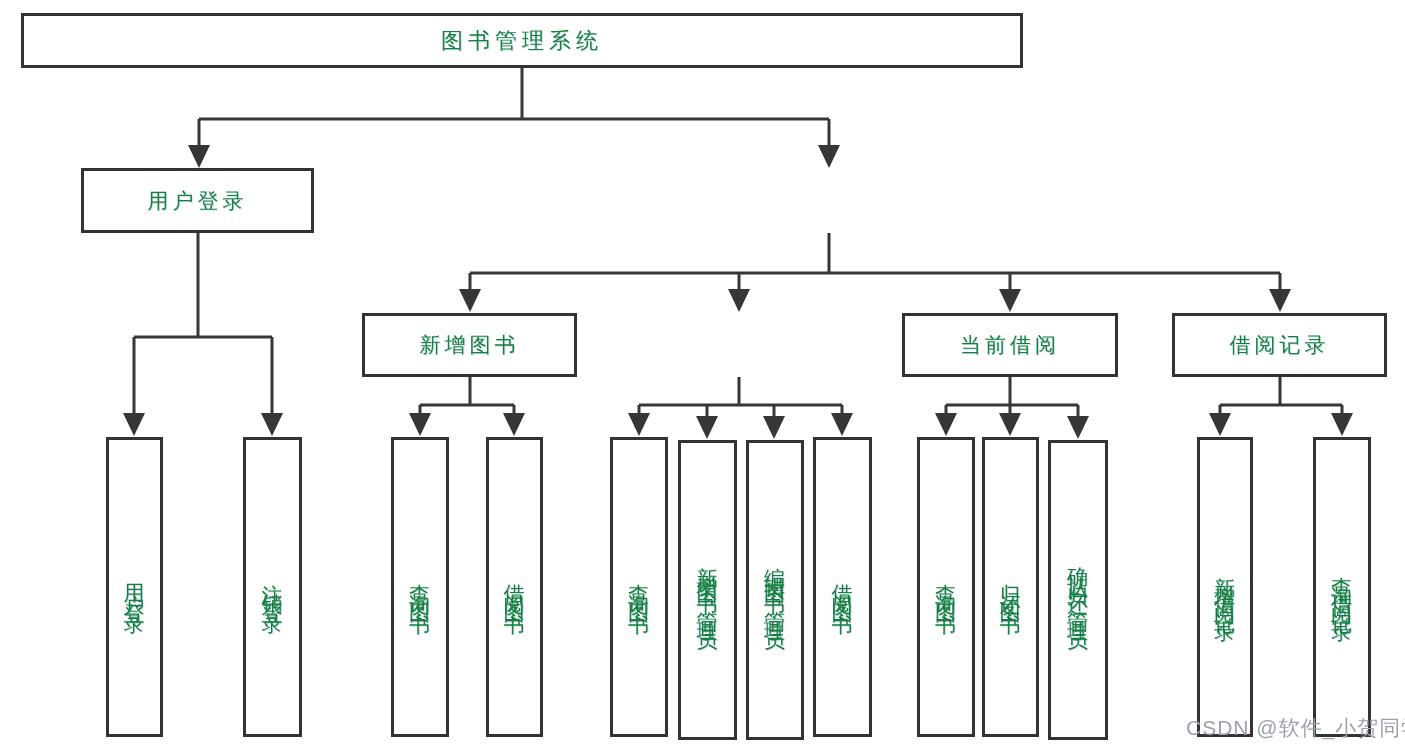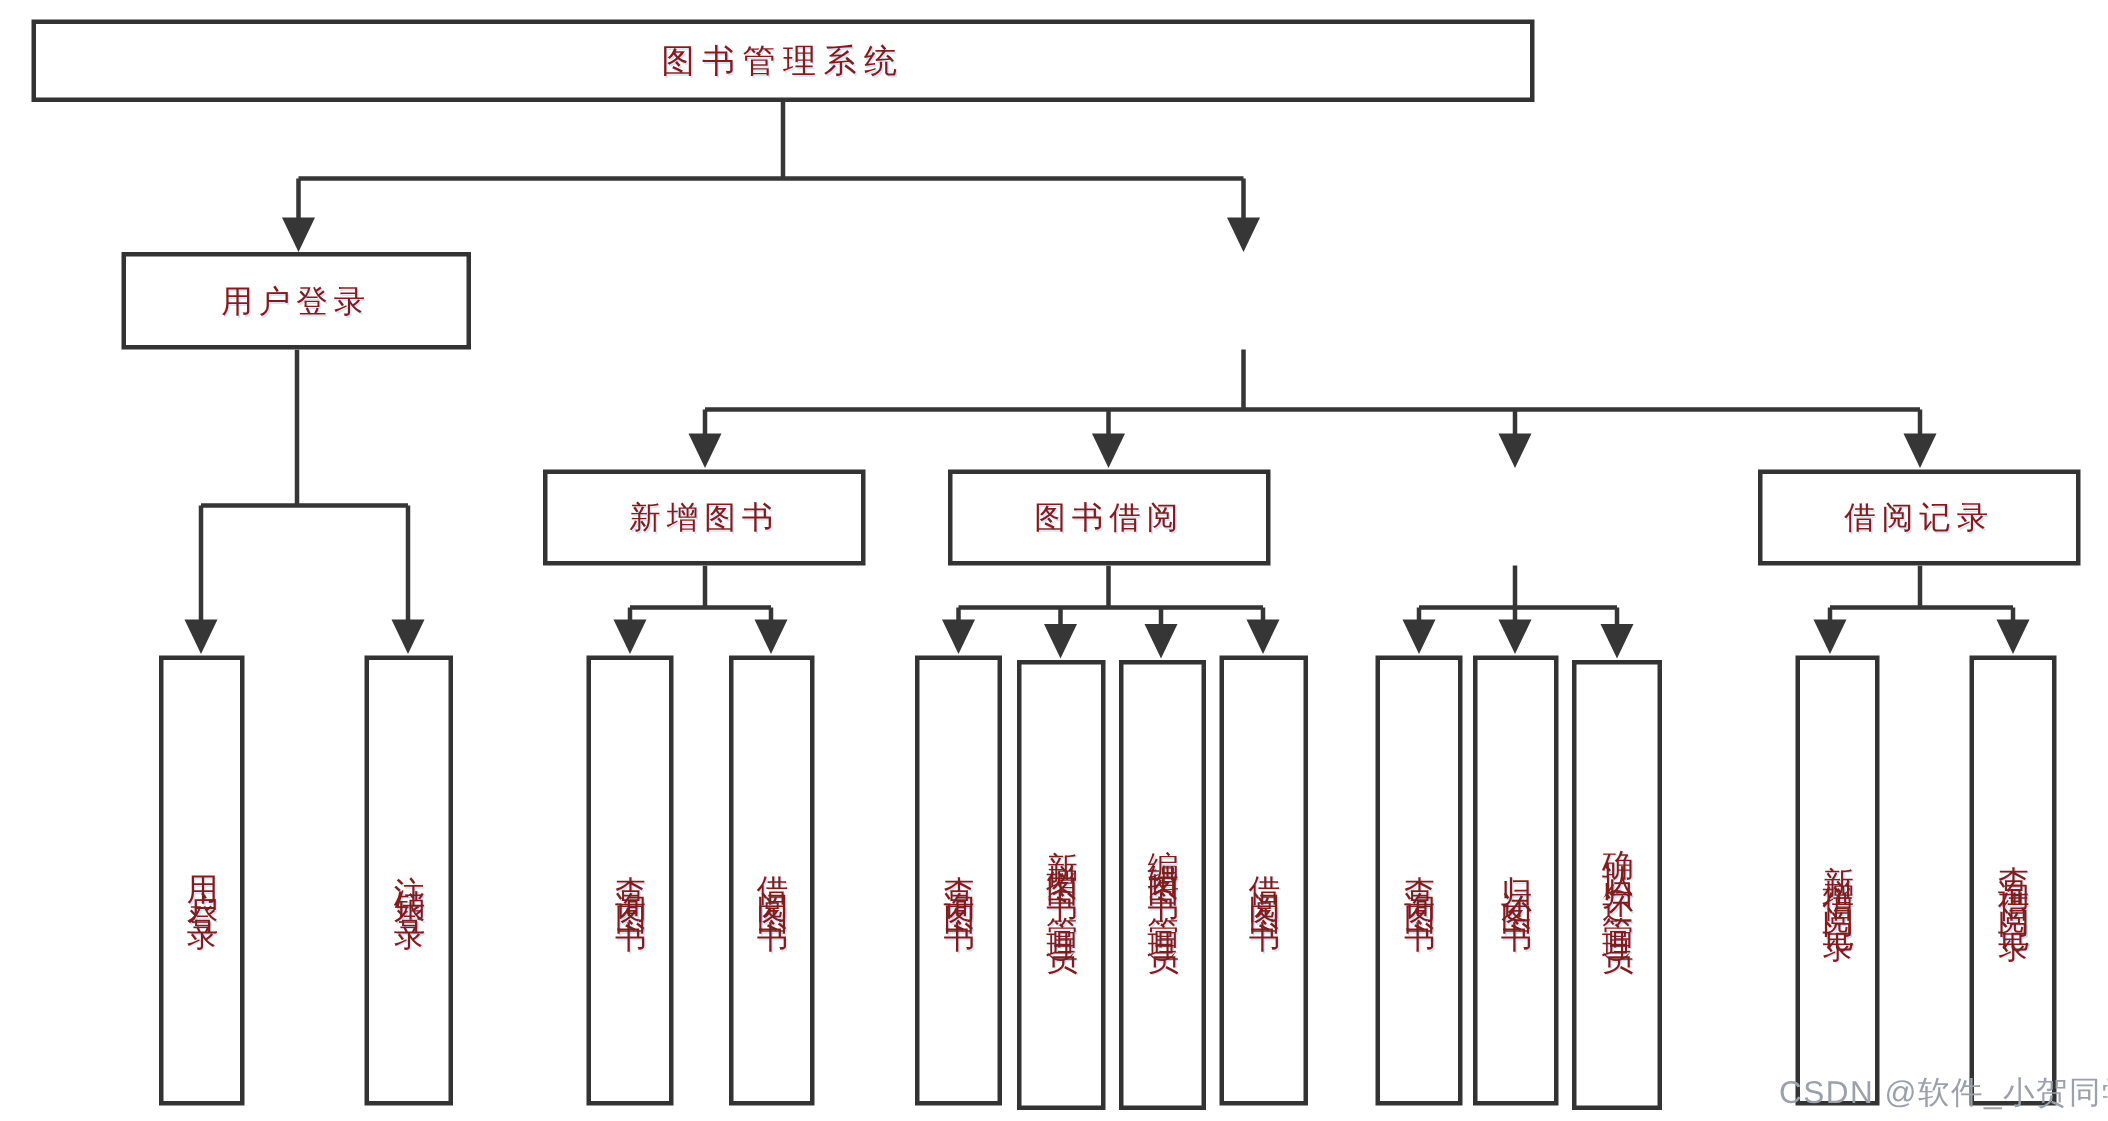--- a/index.html
+++ b/index.html
@@ -13,21 +13,21 @@
   svg.connectors{position:absolute;left:0;top:0;z-index:1;}
   .node{
     position:absolute;
     box-sizing:border-box;
     background:#ffffff;
     border:3px solid #333333;
     display:flex;
     align-items:center;
     justify-content:center;
     z-index:2;
-    color:#7f1d1d;
+    color:#15803d;
   }
   .node .lbl{
     text-shadow:1px 1px 0 rgba(125,155,225,0.30);
     white-space:nowrap;
   }
   .node.h .lbl{
     font-size:21px;
     letter-spacing:4px;
   }
   .node.root .lbl{
@@ -95,22 +95,22 @@
     <span class="lbl">图书管理系统</span>
   </div>
 
   <div class="node h" style="left:81px;top:168px;width:233px;height:65px">
     <span class="lbl">用户登录</span>
   </div>
 
   <div class="node h" style="left:362px;top:313px;width:215px;height:64px">
     <span class="lbl">新增图书</span>
   </div>
-  <div class="node h" style="left:632px;top:313px;width:215px;height:64px">
-    <span class="lbl">图书借阅</span>
+  <div class="node h" style="left:902px;top:313px;width:216px;height:64px">
+    <span class="lbl">当前借阅</span>
   </div>
   <div class="node h" style="left:1172px;top:313px;width:215px;height:64px">
     <span class="lbl">借阅记录</span>
   </div>
 
   <div class="node v" style="left:106px;top:437px;width:57px;height:300px">
     <span class="lbl">用户登录</span>
   </div>
   <div class="node v" style="left:243px;top:437px;width:59px;height:300px">
     <span class="lbl">注销登录</span>

